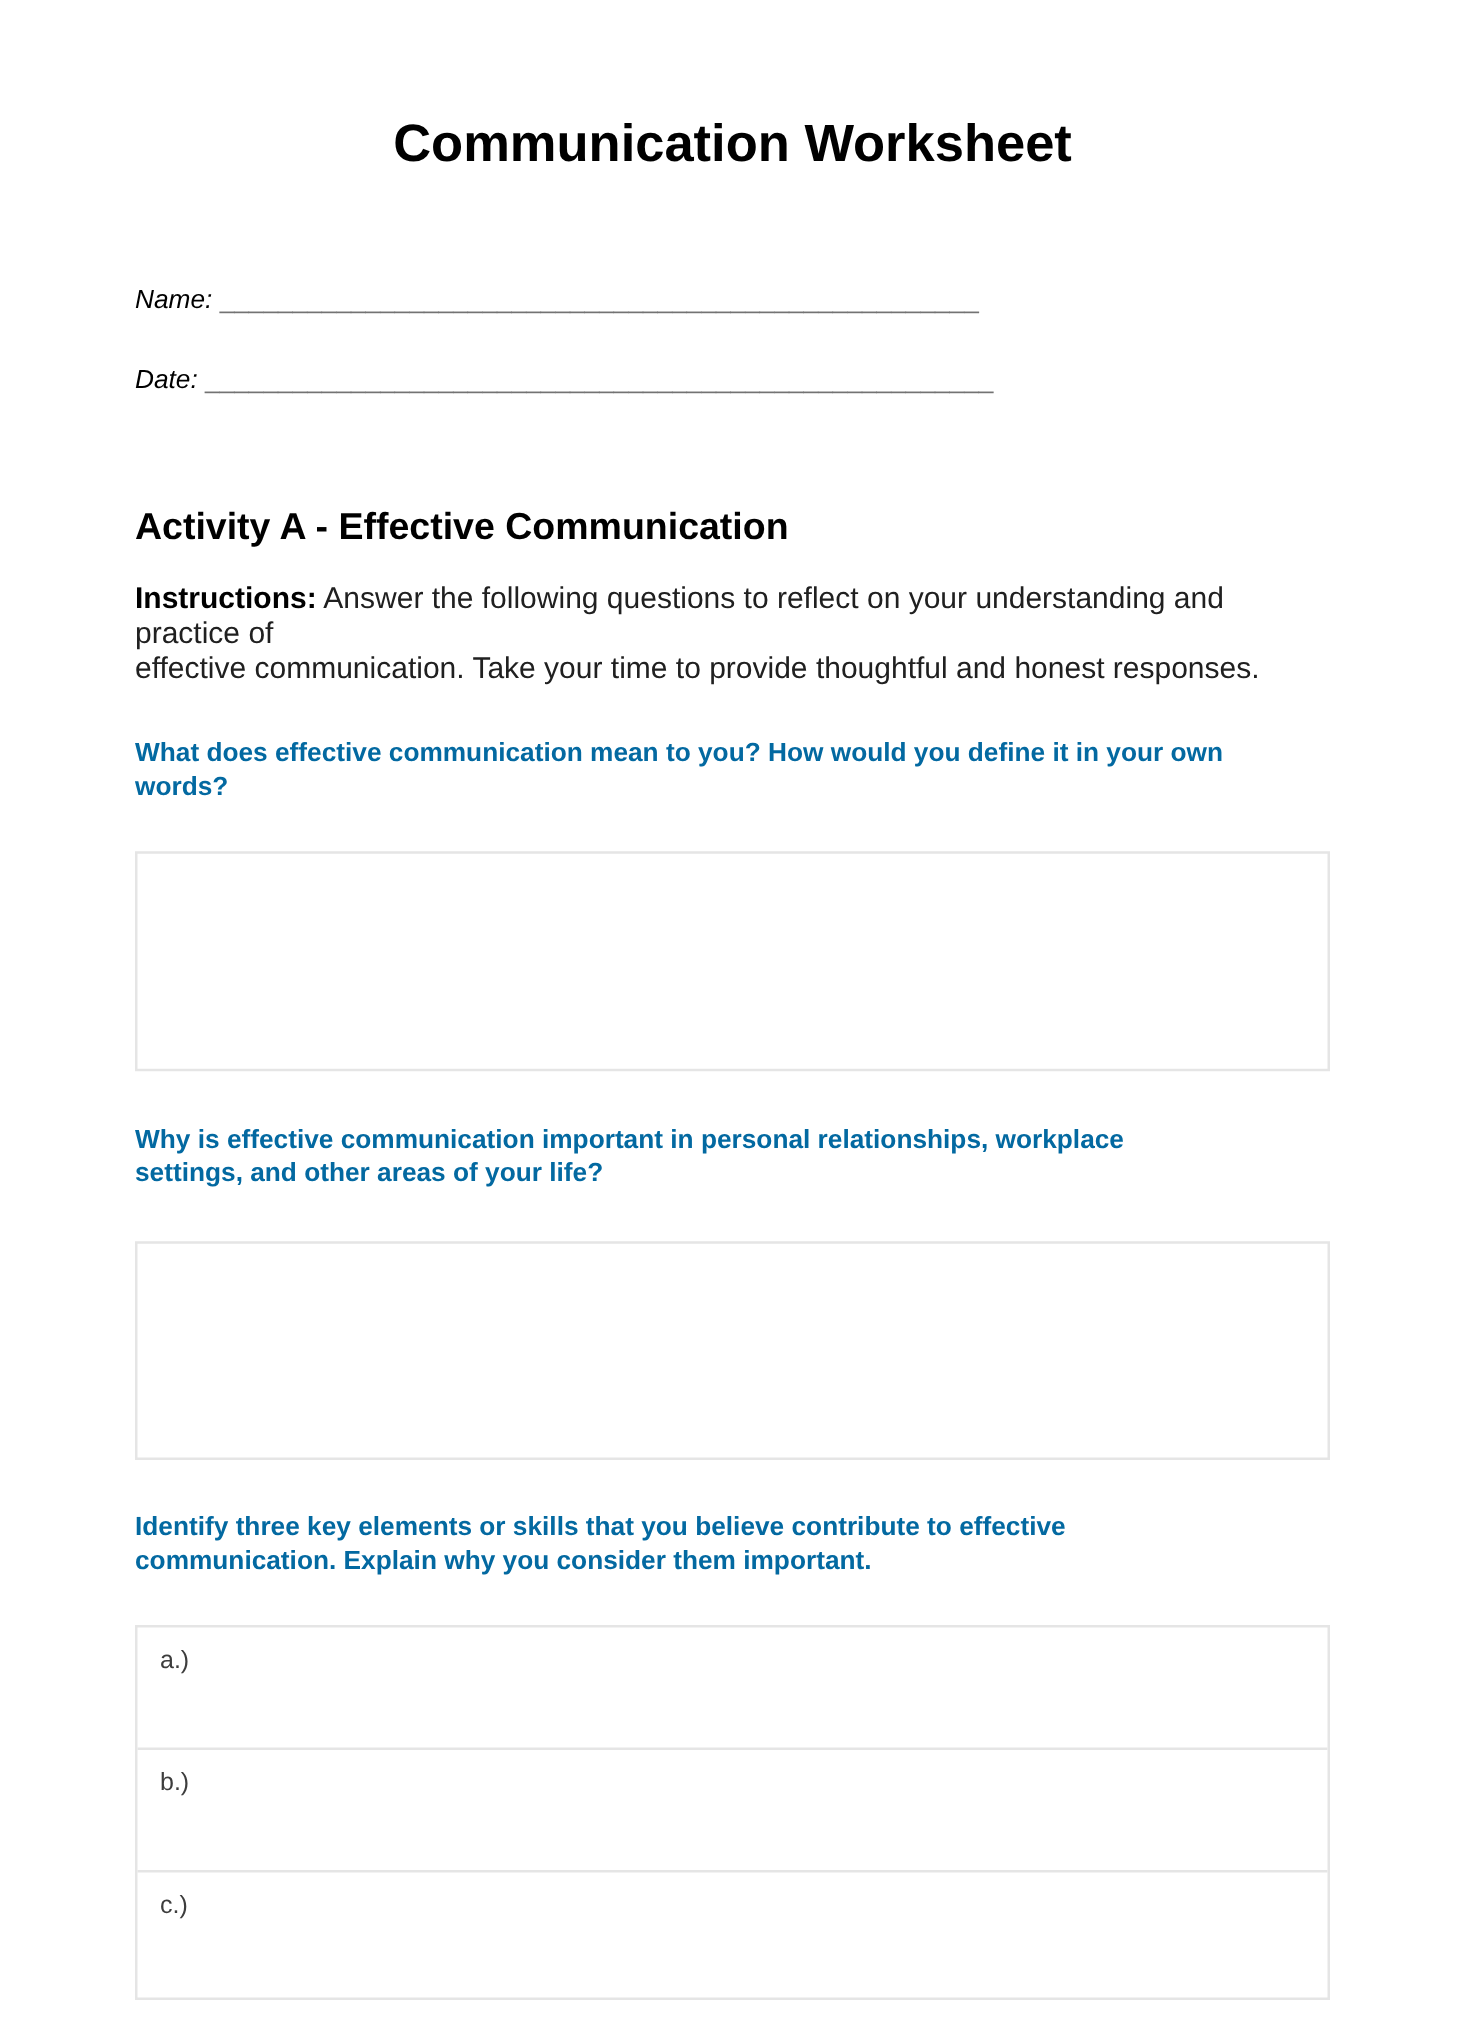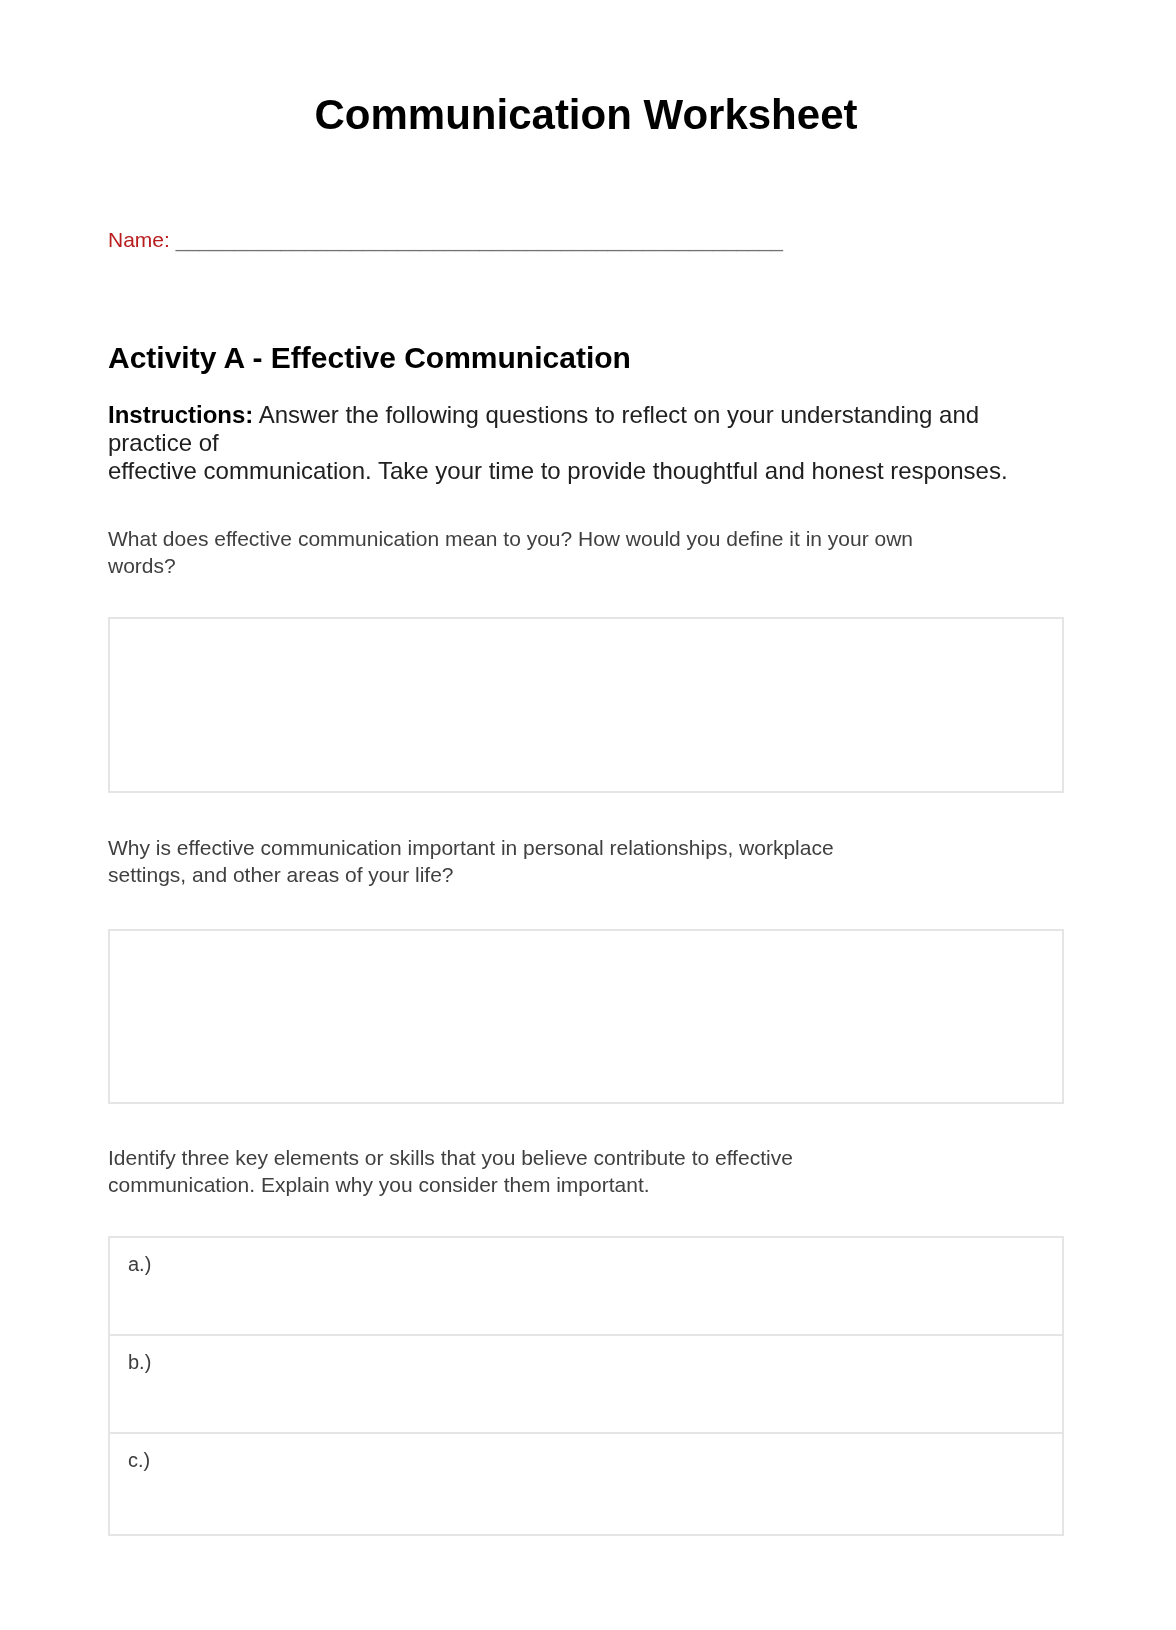--- a/index.html
+++ b/index.html
@@ -27,43 +27,43 @@
     letter-spacing: 0px;
   }
   .field-row {
     font-size: 21px;
     line-height: 28px;
     color: #1f1f1f;
     white-space: nowrap;
   }
   .field-row.name-row { margin-top: 86px; }
   .field-row.date-row { margin-top: 36px; }
-  .field-label { color: #b91c1c; }
+  .field-label { color: #000000; font-style: italic; }
   .field-line { color: #737373; letter-spacing: 0px; }
   h2.section-heading {
     margin-top: 88px;
     font-size: 30px;
     line-height: 32px;
     font-weight: bold;
     color: #000000;
   }
   p.instructions {
     margin-top: 27px;
     font-size: 24px;
     line-height: 28px;
     color: #202020;
     white-space: pre-line;
     max-width: 940px;
   }
   p.instructions .instr-label { font-weight: bold; color: #000000; }
   p.question {
     font-size: 21px;
     line-height: 27px;
-    font-weight: normal;
-    color: #404040;
+    font-weight: bold;
+    color: #0369a1;
     white-space: pre-line;
   }
   p.question.q1 { margin-top: 40px; }
   p.question.q2 { margin-top: 41px; }
   p.question.q3 { margin-top: 40px; }
   .answer-box {
     border: 2px solid #e5e5e5;
     background: #ffffff;
     width: 100%;
   }
@@ -90,20 +90,21 @@
 </head>
 <body>
 
 <div class="page">
   <div class="content">
 
     <h1 class="title">Communication Worksheet</h1>
 
     <div class="field-row name-row"><span class="field-label">Name:</span> <span class="field-line">____________________________________________________</span></div>
 
+    <div class="field-row date-row"><span class="field-label">Date:</span> <span class="field-line">______________________________________________________</span></div>
 
     <h2 class="section-heading">Activity A - Effective Communication</h2>
 
     <p class="instructions"><span class="instr-label">Instructions:</span> <span class="instr-text">Answer the following questions to reflect on your understanding and practice of
 effective communication. Take your time to provide thoughtful and honest responses.</span></p>
 
     <p class="question q1">What does effective communication mean to you? How would you define it in your own
 words?</p>
 
     <div class="answer-box box-1"></div>

